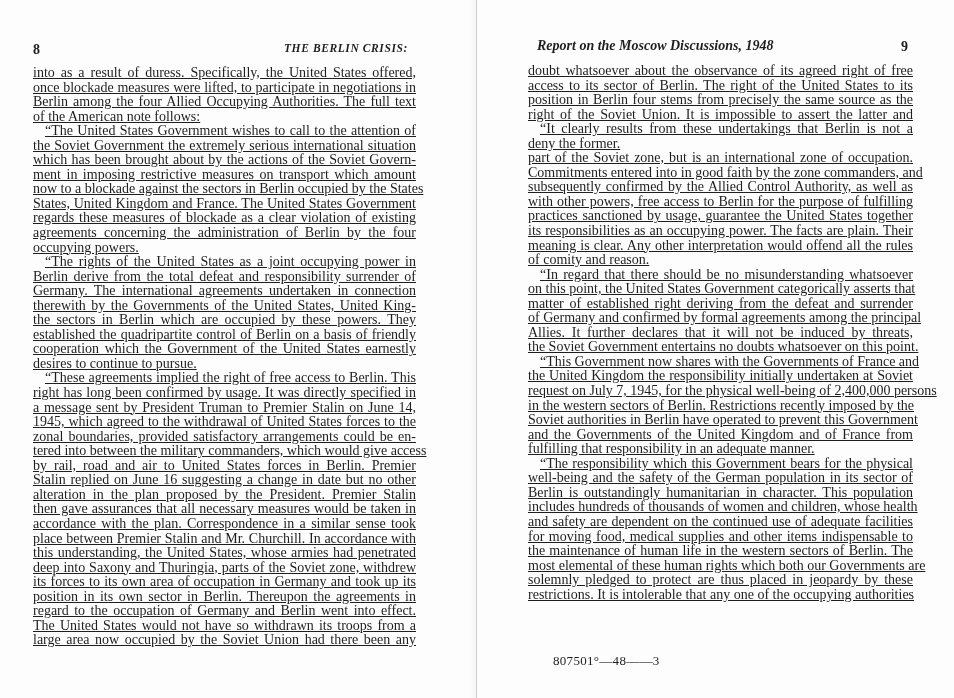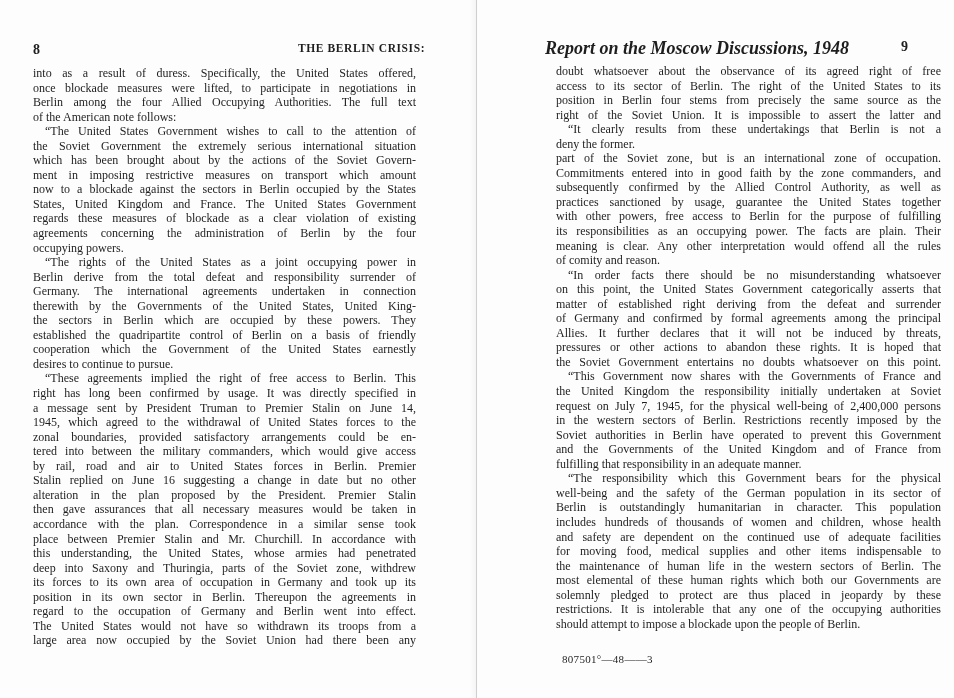--- a/index.html
+++ b/index.html
@@ -20,39 +20,39 @@
       background: #cfcfcf;
     }
     .gutter-shade {
       position: absolute; left: 470px; top: 0; width: 14px; height: 698px;
       background: linear-gradient(to right, rgba(0,0,0,0) 0%, rgba(0,0,0,0.035) 45%, rgba(0,0,0,0.035) 55%, rgba(0,0,0,0) 100%);
     }
     .running-head {
       position: absolute; top: 40px; font-size: 11.5px; font-weight: bold;
     }
     .page.left .page-number { left: 33px; font-size: 14px; top: 42px; }
-    .page.left .head-title { left: 298px; letter-spacing: 0.6px; top: 42px; }
-    .page.right .head-title { left: 68px; font-style: italic; font-size: 18px; top: 38px; }
+    .page.left .head-title { left: 284px; letter-spacing: 0.6px; top: 42px; font-style: italic; }
+    .page.right .head-title { left: 60px; font-style: italic; font-size: 14px; top: 38px; }
     .page.right .page-number { left: 424px; font-size: 14px; top: 39px; }
     .body-text {
-      position: absolute; font-size: 12px; line-height: 14.55px;
+      position: absolute; font-size: 14px; line-height: 14.55px;
       text-align: justify;
+      text-decoration: underline;
     }
     .page.left .body-text { left: 33px; top: 66px; width: 383px; }
-    .page.right .body-text { left: 51px; top: 64px; width: 385px; margin-left: 28px; }
+    .page.right .body-text { left: 51px; top: 64px; width: 385px; }
     .line {
       display: block; white-space: nowrap; text-align-last: justify;
       text-align: justify; height: 14.55px;
     }
     .line.last { text-align-last: left; }
     .line.indent { padding-left: 12px; }
     .print-code {
-      position: absolute; left: 76px; top: 653px; font-size: 11px;
+      position: absolute; left: 76px; top: 653px; font-size: 13px;
       letter-spacing: 0.3px;
-      margin-left: 9px;
     }
   </style>
 </head>
 <body>
 
 <div class="spread">
   <div class="page left">
     <div class="running-head page-number">8</div>
     <div class="running-head head-title">THE BERLIN CRISIS:</div>
     <div class="body-text" id="left-body">
@@ -108,47 +108,45 @@
     <div class="body-text" id="right-body">
         <span class="line">doubt whatsoever about the observance of its agreed right of free</span>
         <span class="line">access to its sector of Berlin.  The right of the United States to its</span>
         <span class="line">position in Berlin four stems from precisely the same source as the</span>
         <span class="line">right of the Soviet Union.  It is impossible to assert the latter and</span>
         <span class="line indent">“It clearly results from these undertakings that Berlin is not a</span>
         <span class="line last">deny the former.</span>
         <span class="line">part of the Soviet zone, but is an international zone of occupation.</span>
         <span class="line">Commitments entered into in good faith by the zone commanders, and</span>
         <span class="line">subsequently confirmed by the Allied Control Authority, as well as</span>
+        <span class="line">with other powers, free access to Berlin for the purpose of fulfilling</span>
         <span class="line">practices sanctioned by usage, guarantee the United States together</span>
-        <span class="line">with other powers, free access to Berlin for the purpose of fulfilling</span>
         <span class="line">its responsibilities as an occupying power.  The facts are plain.  Their</span>
         <span class="line">meaning is clear.  Any other interpretation would offend all the rules</span>
         <span class="line last">of comity and reason.</span>
-        <span class="line indent">“In order facts there should be no misunderstanding whatsoever</span>
+        <span class="line indent">“In regard that there should be no misunderstanding whatsoever</span>
         <span class="line">on this point, the United States Government categorically asserts that</span>
         <span class="line">matter of established right deriving from the defeat and surrender</span>
         <span class="line">of Germany and confirmed by formal agreements among the principal</span>
         <span class="line">Allies.  It further declares that it will not be induced by threats,</span>
-        <span class="line">pressures or other actions to abandon these rights.  It is hoped that</span>
         <span class="line">the Soviet Government entertains no doubts whatsoever on this point.</span>
         <span class="line indent">“This Government now shares with the Governments of France and</span>
         <span class="line">the United Kingdom the responsibility initially undertaken at Soviet</span>
         <span class="line">request on July 7, 1945, for the physical well-being of 2,400,000 persons</span>
         <span class="line">in the western sectors of Berlin.  Restrictions recently imposed by the</span>
         <span class="line">Soviet authorities in Berlin have operated to prevent this Government</span>
         <span class="line">and the Governments of the United Kingdom and of France from</span>
         <span class="line last">fulfilling that responsibility in an adequate manner.</span>
         <span class="line indent">“The responsibility which this Government bears for the physical</span>
         <span class="line">well-being and the safety of the German population in its sector of</span>
         <span class="line">Berlin is outstandingly humanitarian in character.  This population</span>
         <span class="line">includes hundreds of thousands of women and children, whose health</span>
         <span class="line">and safety are dependent on the continued use of adequate facilities</span>
         <span class="line">for moving food, medical supplies and other items indispensable to</span>
         <span class="line">the maintenance of human life in the western sectors of Berlin.  The</span>
         <span class="line">most elemental of these human rights which both our Governments are</span>
         <span class="line">solemnly pledged to protect are thus placed in jeopardy by these</span>
         <span class="line">restrictions.  It is intolerable that any one of the occupying authorities</span>
-        <span class="line last">should attempt to impose a blockade upon the people of Berlin.</span>
       </div>
     <div class="print-code">807501°—48——3</div>
 
   </div>
 </div>
 
 </body></html>

